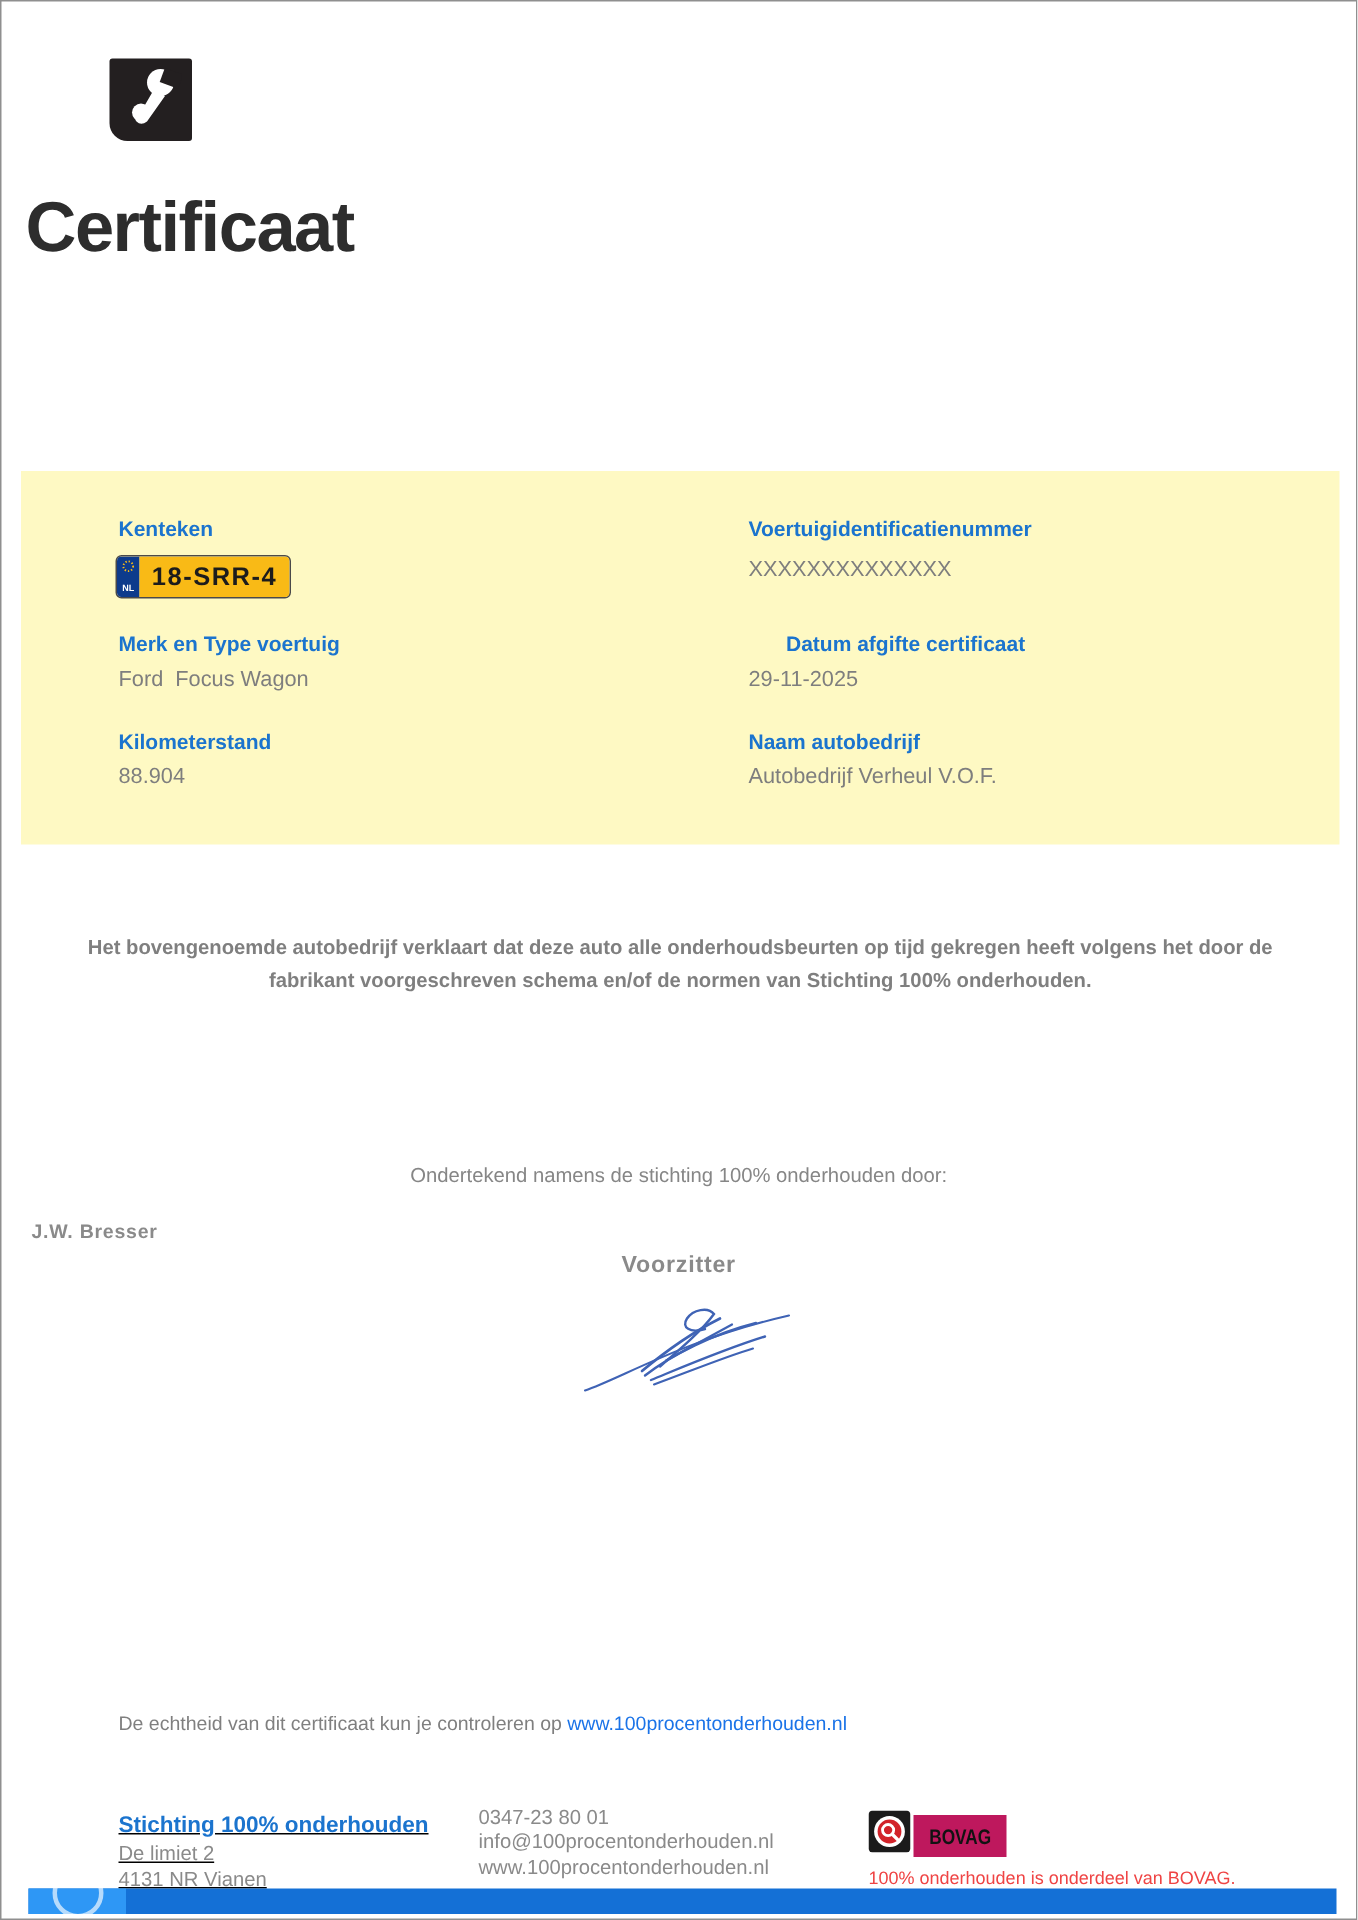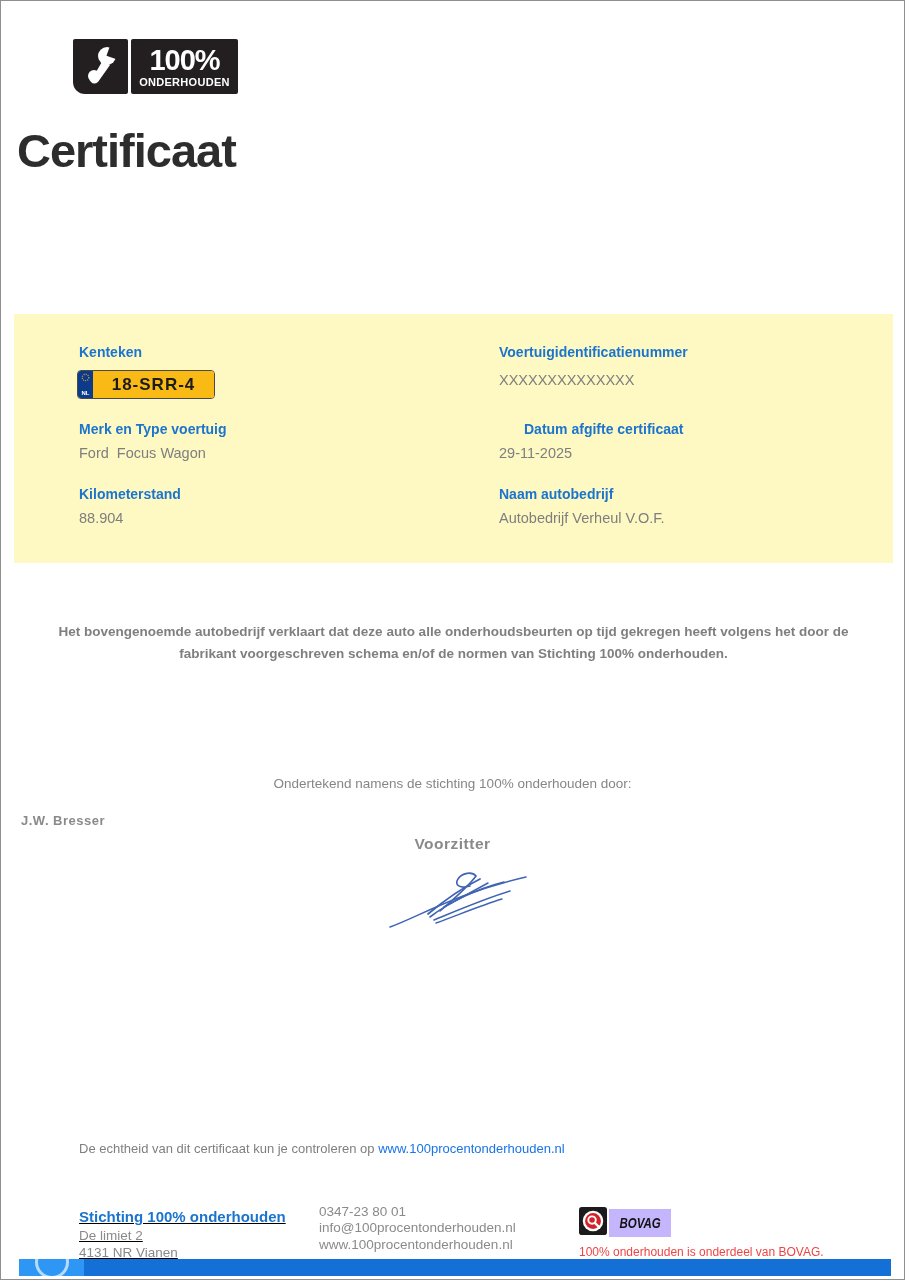--- a/index.html
+++ b/index.html
@@ -20,21 +20,21 @@
   .title{position:absolute;left:16px;top:122px;width:100%;
     font-size:47px;font-weight:bold;color:#2d2d2d;letter-spacing:-1px;}
   .cert-number{position:absolute;left:0;top:179px;width:100%;text-align:center;
     font-size:15px;color:#7f7f7f;}
   
   .info-box{position:absolute;left:13px;top:289px;width:879px;height:249px;background:#fef9c3;margin-top:24px;}
   .field{position:absolute;}
   .label{color:#1B74CE;font-weight:bold;font-size:14px;}
   .value{color:#7E7E7E;font-size:14.5px;white-space:pre-wrap;}
   
-  .plate{position:absolute;left:63px;top:56px;width:138px;height:29px;
+  .plate{position:absolute;left:63px;top:56px;width:117px;height:29px;
     display:flex;border:1px solid #4a4a4a;border-radius:4px;overflow:hidden;box-sizing:border-box;}
   .plate-band{width:15px;background:#0D3B8C;display:flex;flex-direction:column;
     align-items:center;justify-content:space-between;padding:2px 0 2px 0;box-sizing:border-box;}
   .plate-country{color:#fff;font-size:6px;font-weight:bold;line-height:1;}
   .plate-body{flex:1;background:#F9BA16;display:flex;align-items:center;justify-content:center;}
   .plate-number{font-size:17px;font-weight:bold;color:#1c1c1c;letter-spacing:1px;}
   
   .statement{position:absolute;left:36px;top:620px;width:833px;text-align:center;
     font-size:13.5px;font-weight:bold;color:#7f7f7f;line-height:1.6;}
   
@@ -48,22 +48,22 @@
   
   .verify{position:absolute;left:78px;top:1140px;font-size:13px;color:#7f7f7f;}
   .verify a{color:#1A73E8;text-decoration:none;}
   
   .footer-org{position:absolute;left:78px;top:1207px;line-height:1.22;text-decoration:underline;}
   .footer-org .org{color:#1B74CE;font-weight:bold;font-size:15px;margin-bottom:2px;}
   .footer-org .addr{color:#8a8a8a;font-size:13.5px;}
   .footer-contact{position:absolute;left:318px;top:1203px;line-height:1.21;
     color:#8a8a8a;font-size:13.5px;}
   .bovag{position:absolute;left:578px;top:1206px;display:flex;gap:2px;align-items:center;}
-  .bovag-yellow{height:28px;background:#c4b5fd;display:flex;align-items:center;
-    justify-content:center;padding:0 6px;font-style:italic;}
+  .bovag-yellow{height:28px;background:#be185d;display:flex;align-items:center;
+    justify-content:center;padding:0 6px;}
   .bovag-word{font-weight:900;font-size:14px;color:#121212;transform:scaleX(.82);letter-spacing:0;}
   .bovag-note{position:absolute;left:578px;top:1244px;font-size:12px;color:#ef4444;}
   
   .bottom-bar{position:absolute;left:18px;top:1258px;width:872px;height:17px;background:#1470D6;}
   .bottom-bar-light{position:absolute;left:0;top:0;width:65px;height:17px;background:#2E97F5;}
   .bar-circle{position:absolute;left:16px;top:-14px;width:34px;height:34px;border-radius:50%;
     border:3px solid rgba(255,255,255,.65);box-sizing:border-box;}
 </style>
 </head>
 <body>
@@ -75,24 +75,20 @@
       <span>
         <svg width="40" height="40" viewBox="0 0 40 40">
           <g fill="#ffffff">
             <circle cx="26" cy="11" r="9"></circle>
             <path d="M11 34 L22 15 L29 20 L17 37 Q13 40 10 37 Q8 35 11 34 Z"></path>
           </g>
           <rect x="27" y="2" width="13" height="10" fill="#231F20" transform="rotate(20 30 7)"></rect>
           <circle cx="13" cy="31" r="6" fill="#ffffff"></circle>
         </svg>
       </span>
-    </div>
-    <div class="logo-text-block">
-      <span class="logo-percent">100%</span>
-      <span class="logo-brand">ONDERHOUDEN</span>
     </div>
   </div>
 
   <div class="title">Certificaat</div>
 
   <div class="info-box">
 
     <div class="field label" style="left:65px;top:30px;">Kenteken</div>
     <div class="plate">
       <div class="plate-band">

